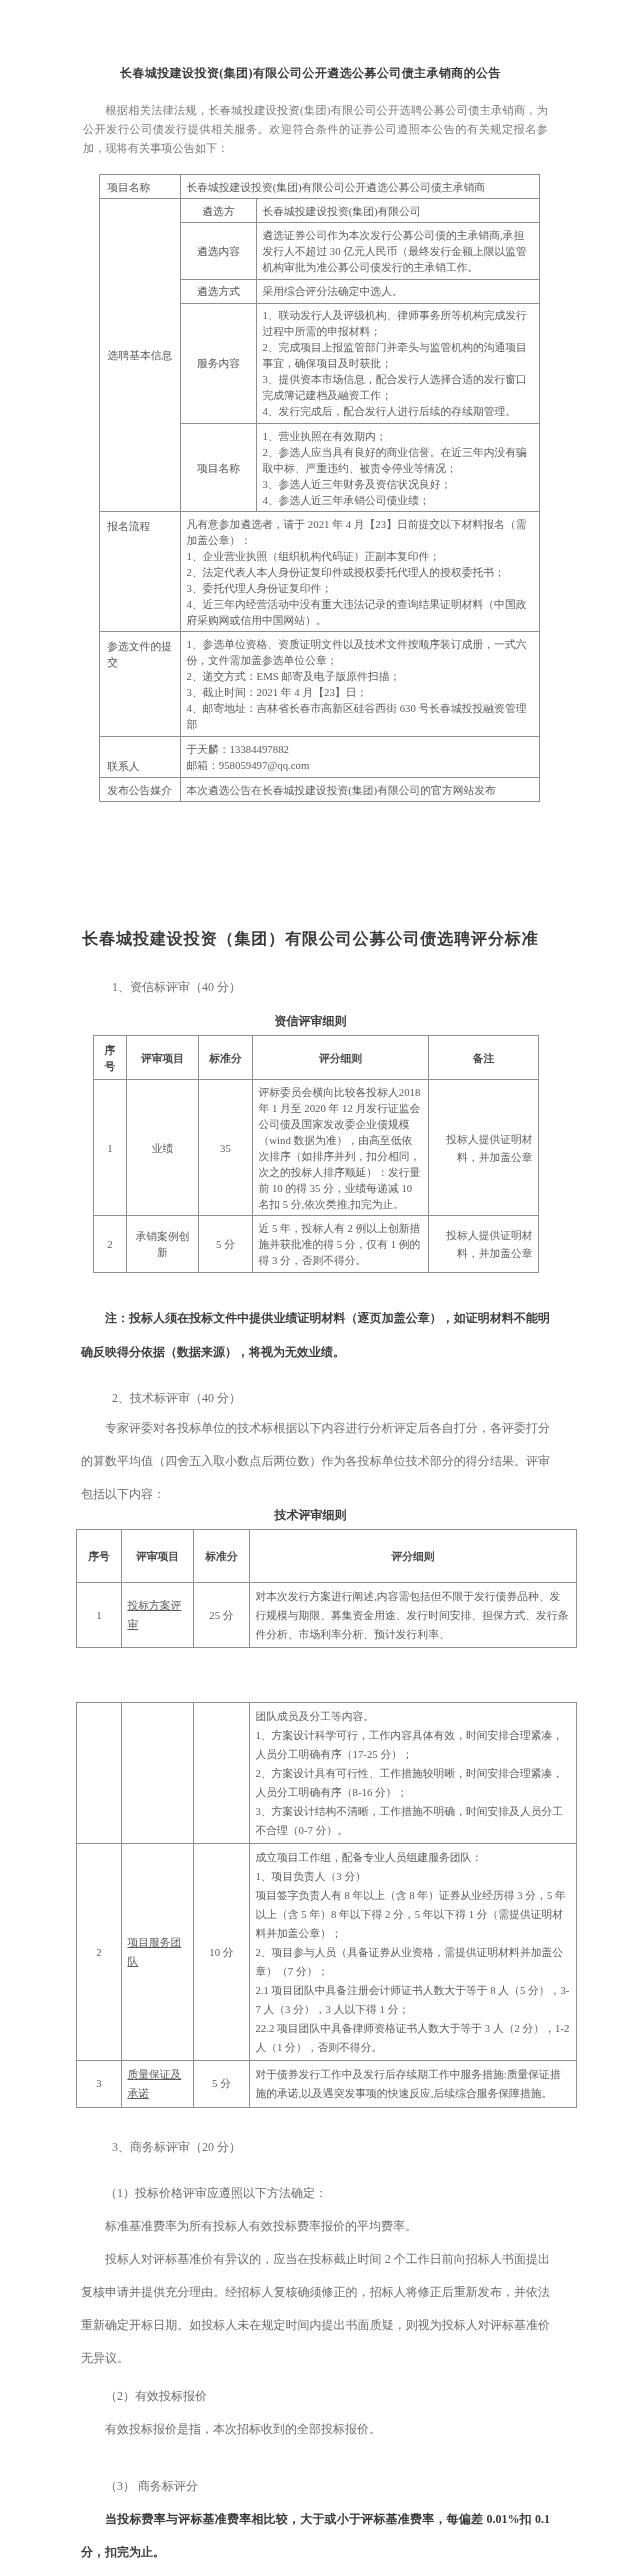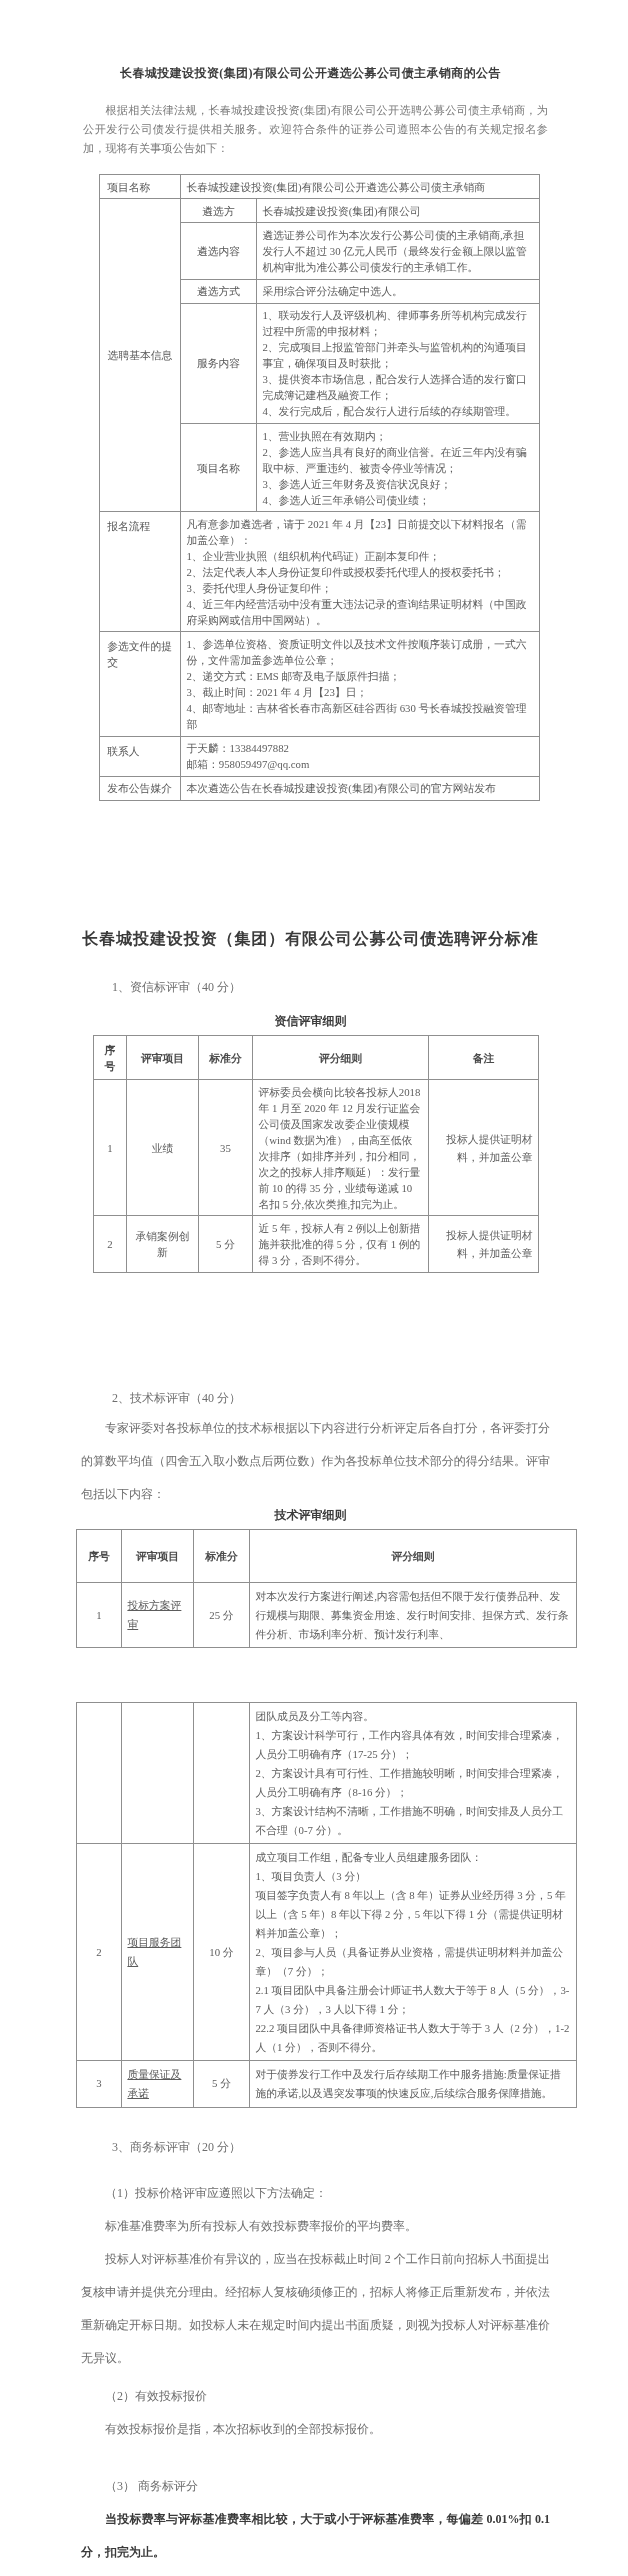--- a/index.html
+++ b/index.html
@@ -99,21 +99,21 @@
 4、近三年内经营活动中没有重大违法记录的查询结果证明材料（中国政府采购网或信用中国网站）。</td>
     </tr>
     <tr>
       <td class="lbl cell-top" style="padding-top:5.4px;">参选文件的提交</td>
       <td class="cell-left pre cell-top" colspan="2">1、参选单位资格、资质证明文件以及技术文件按顺序装订成册，一式六份，文件需加盖参选单位公章；
 2、递交方式：EMS 邮寄及电子版原件扫描；
 3、截止时间：2021 年 4 月【23】日；
 4、邮寄地址：吉林省长春市高新区硅谷西街 630 号长春城投投融资管理部</td>
     </tr>
     <tr>
-      <td class="lbl cell-top" style="padding-top:6px;">联系人</td>
+      <td class="lbl cell-top" style="padding-top:21px;">联系人</td>
       <td class="cell-left pre" colspan="2">于天麟：13384497882
 邮箱：958059497@qq.com</td>
     </tr>
     <tr>
       <td class="lbl">发布公告媒介</td>
       <td class="cell-left" colspan="2">本次遴选公告在长春城投建设投资(集团)有限公司的官方网站发布</td>
     </tr>
   </tbody>
     </table>
 
@@ -148,20 +148,21 @@
     <tr>
       <td class="no">2</td>
       <td class="item">承销案例创新</td>
       <td class="score">5 分</td>
       <td class="cell-left">近 5 年，投标人有 2 例以上创新措施并获批准的得 5 分，仅有 1 例的得 3 分，否则不得分。</td>
       <td class="note-c">投标人提供证明材料，并加盖公章</td>
     </tr>
   </tbody>
     </table>
 
+  <div class="abs note-p" style="top:1301px;left:81px;width:469px;">注：投标人须在投标文件中提供业绩证明材料（逐页加盖公章），如证明材料不能明确反映得分依据（数据来源），将视为无效业绩。</div>
 
   <div class="abs sec-head" style="top:1390px;left:112px;">2、技术标评审（40 分）</div>
   <div class="abs wide-p" style="top:1412px;left:81px;width:469px;">
     <p>专家评委对各投标单位的技术标根据以下内容进行分析评定后各自打分，各评委打分的算数平均值（四舍五入取小数点后两位数）作为各投标单位技术部分的得分结果。评审包括以下内容：</p>
   </div>
   <div class="abs center tbl-title" style="top:1507px;">技术评审细则</div>
 
   <table class="abs tech" style="top:1529px;left:76px;width:499px;">
     <colgroup>
         <col style="width:45px">

